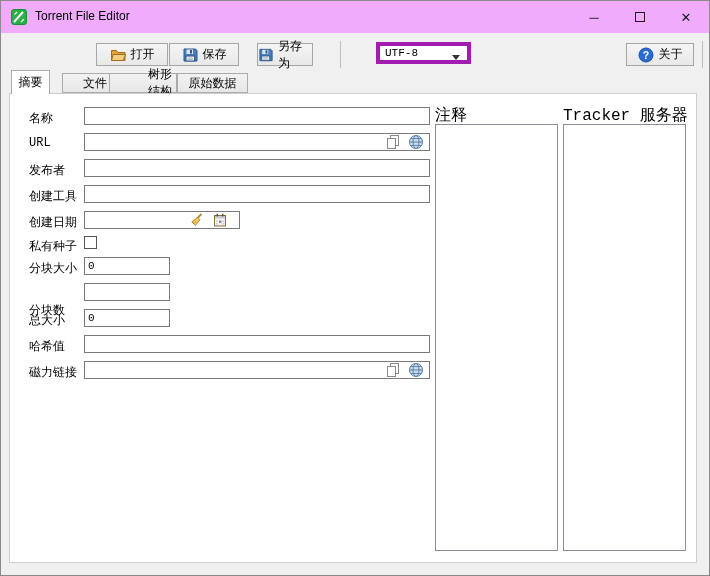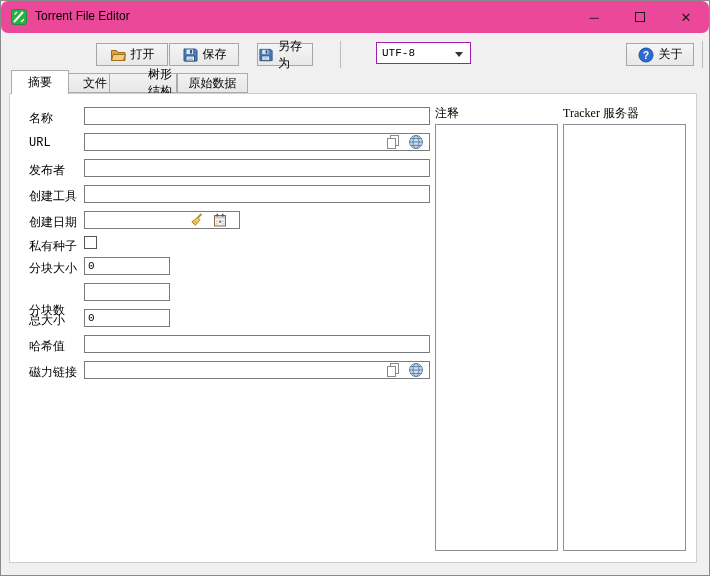--- a/index.html
+++ b/index.html
@@ -3,21 +3,21 @@
 <meta charset="utf-8">
 <style>
   * { margin:0; padding:0; box-sizing:border-box; }
   html,body { background:#cccccc; }
   body { font-family:"Liberation Sans", sans-serif; }
   #window {
     position:relative; width:710px; height:576px; margin:0 auto;
     background:#f0f0f0; border:1px solid #8a8a8a; overflow:hidden;
   }
   
-  #titlebar { position:absolute; left:0; top:0; width:100%; height:32px; background:#ec4899;border-radius:7px; }
+  #titlebar { position:absolute; left:0; top:0; width:100%; height:32px; background:#f0abfc; }
   #app-icon { position:absolute; left:10px; top:8px; width:16px; height:16px; }
   #title-text { position:absolute; left:34px; top:8px; font-size:12px; color:#000; white-space:nowrap; }
   .win-btn { position:absolute; top:0; width:46px; height:32px; display:flex; align-items:center; justify-content:center; font-size:13px; color:#1a1a1a; cursor:default; }
   #btn-min { right:92px; }
   #btn-max { right:46px; }
   #btn-close { right:0; }
   #max-glyph { width:10px; height:10px; border:1px solid #1a1a1a; display:block; }
   
   .tb-btn {
     position:absolute; top:42px; height:23px; display:flex; align-items:center; justify-content:center;
@@ -27,53 +27,53 @@
   #tb-new { left:10px; width:76px; }
   #tb-open { left:95px; width:72px; }
   #tb-save { left:168px; width:70px; }
   #tb-saveas { left:256px; width:56px; }
   .tb-sep { position:absolute; top:40px; width:1px; height:27px; background:#bdbdbd; }
   #sep1 { left:339px; }
   #sep2 { left:701px; }
   #enc-label { position:absolute; left:346px; top:47px; font-size:12px;margin-top:47px; }
   #enc-combo {
     position:absolute; left:375px; top:41px; width:95px; height:22px; background:#fff;
-    border:1px solid #a21caf; display:flex; align-items:center; padding-left:5px;
+    border:4px solid #a21caf; display:flex; align-items:center; padding-left:5px;
     font-family:"Liberation Mono","DejaVu Sans Mono",monospace; font-size:11px; cursor:default;
   }
   #enc-arrow { position:absolute; right:7px; top:9px; width:0; height:0;
     border-left:4px solid transparent; border-right:4px solid transparent; border-top:5px solid #333; }
   #tb-about { left:625px; width:68px; }
   
   .tab { position:absolute; display:flex; align-items:center; justify-content:center;
     font-size:12px; border:1px solid #ababab; cursor:default; }
   .tab.inactive { top:72px; height:20px; background:linear-gradient(#f2f2f2,#e7e7e7); }
   .tab.active { top:69px; height:24px; background:#ffffff; border-bottom:none; z-index:3; }
-  #tab-0 { left:10px;  width:58px; }
+  #tab-0 { left:10px;  width:39px; }
   #tab-1 { left:61px;  width:66px;align-items:center; }
   #tab-2 { left:108px; width:68px;padding-left:38px; }
   #tab-3 { left:176px; width:71px; }
   
   #panel { position:absolute; left:8px; top:92px; width:688px; height:470px;
     background:#ffffff; border:1px solid #cfcfcf; z-index:1; }
   .flabel { position:absolute; left:19px; font-size:12px; color:#000; white-space:nowrap;
     font-family:"Liberation Mono","Liberation Sans","DejaVu Sans",monospace; }
   .field { position:absolute; left:74px; height:18px; background:#fff; border:1px solid #7a7a7a;
     font-family:"Liberation Mono","DejaVu Sans Mono",monospace; font-size:11px; padding:0 3px; color:#000; }
   .field.long { width:346px; }
   .field.short { width:86px; }
   .field.date { width:156px; }
   .in-icon { position:absolute; width:16px; height:16px; z-index:2; cursor:default; }
   #chk-private { position:absolute; left:74px; width:13px; height:13px; background:#fff; border:1px solid #555; }
   .listbox { position:absolute; top:30px; width:123px; height:427px; background:#fff; border:1px solid #8a8f99; }
   #comment-label { position:absolute; left:425px; top:11px; }
   #tracker-label { position:absolute; left:553px; top:11px; }
   #comment-box { left:425px; }
   #tracker-box { left:553px; }
-  .plabel { font-size:12px; font-family:Liberation Serif, serif; white-space:nowrap; }
+  .plabel { font-size:16px; font-family:Liberation Mono, monospace; white-space:nowrap; }
 </style>
 </head>
 <body>
 
 <div id="window">
 
   <div id="titlebar">
     <svg id="app-icon" viewBox="0 0 16 16">
       <rect x="0.5" y="0.5" width="15" height="15" rx="2.5" fill="#27b043" stroke="#1d8f35"></rect>
       <path d="M3 13 L12 3" stroke="#ffffff" stroke-width="2" fill="none"></path>

